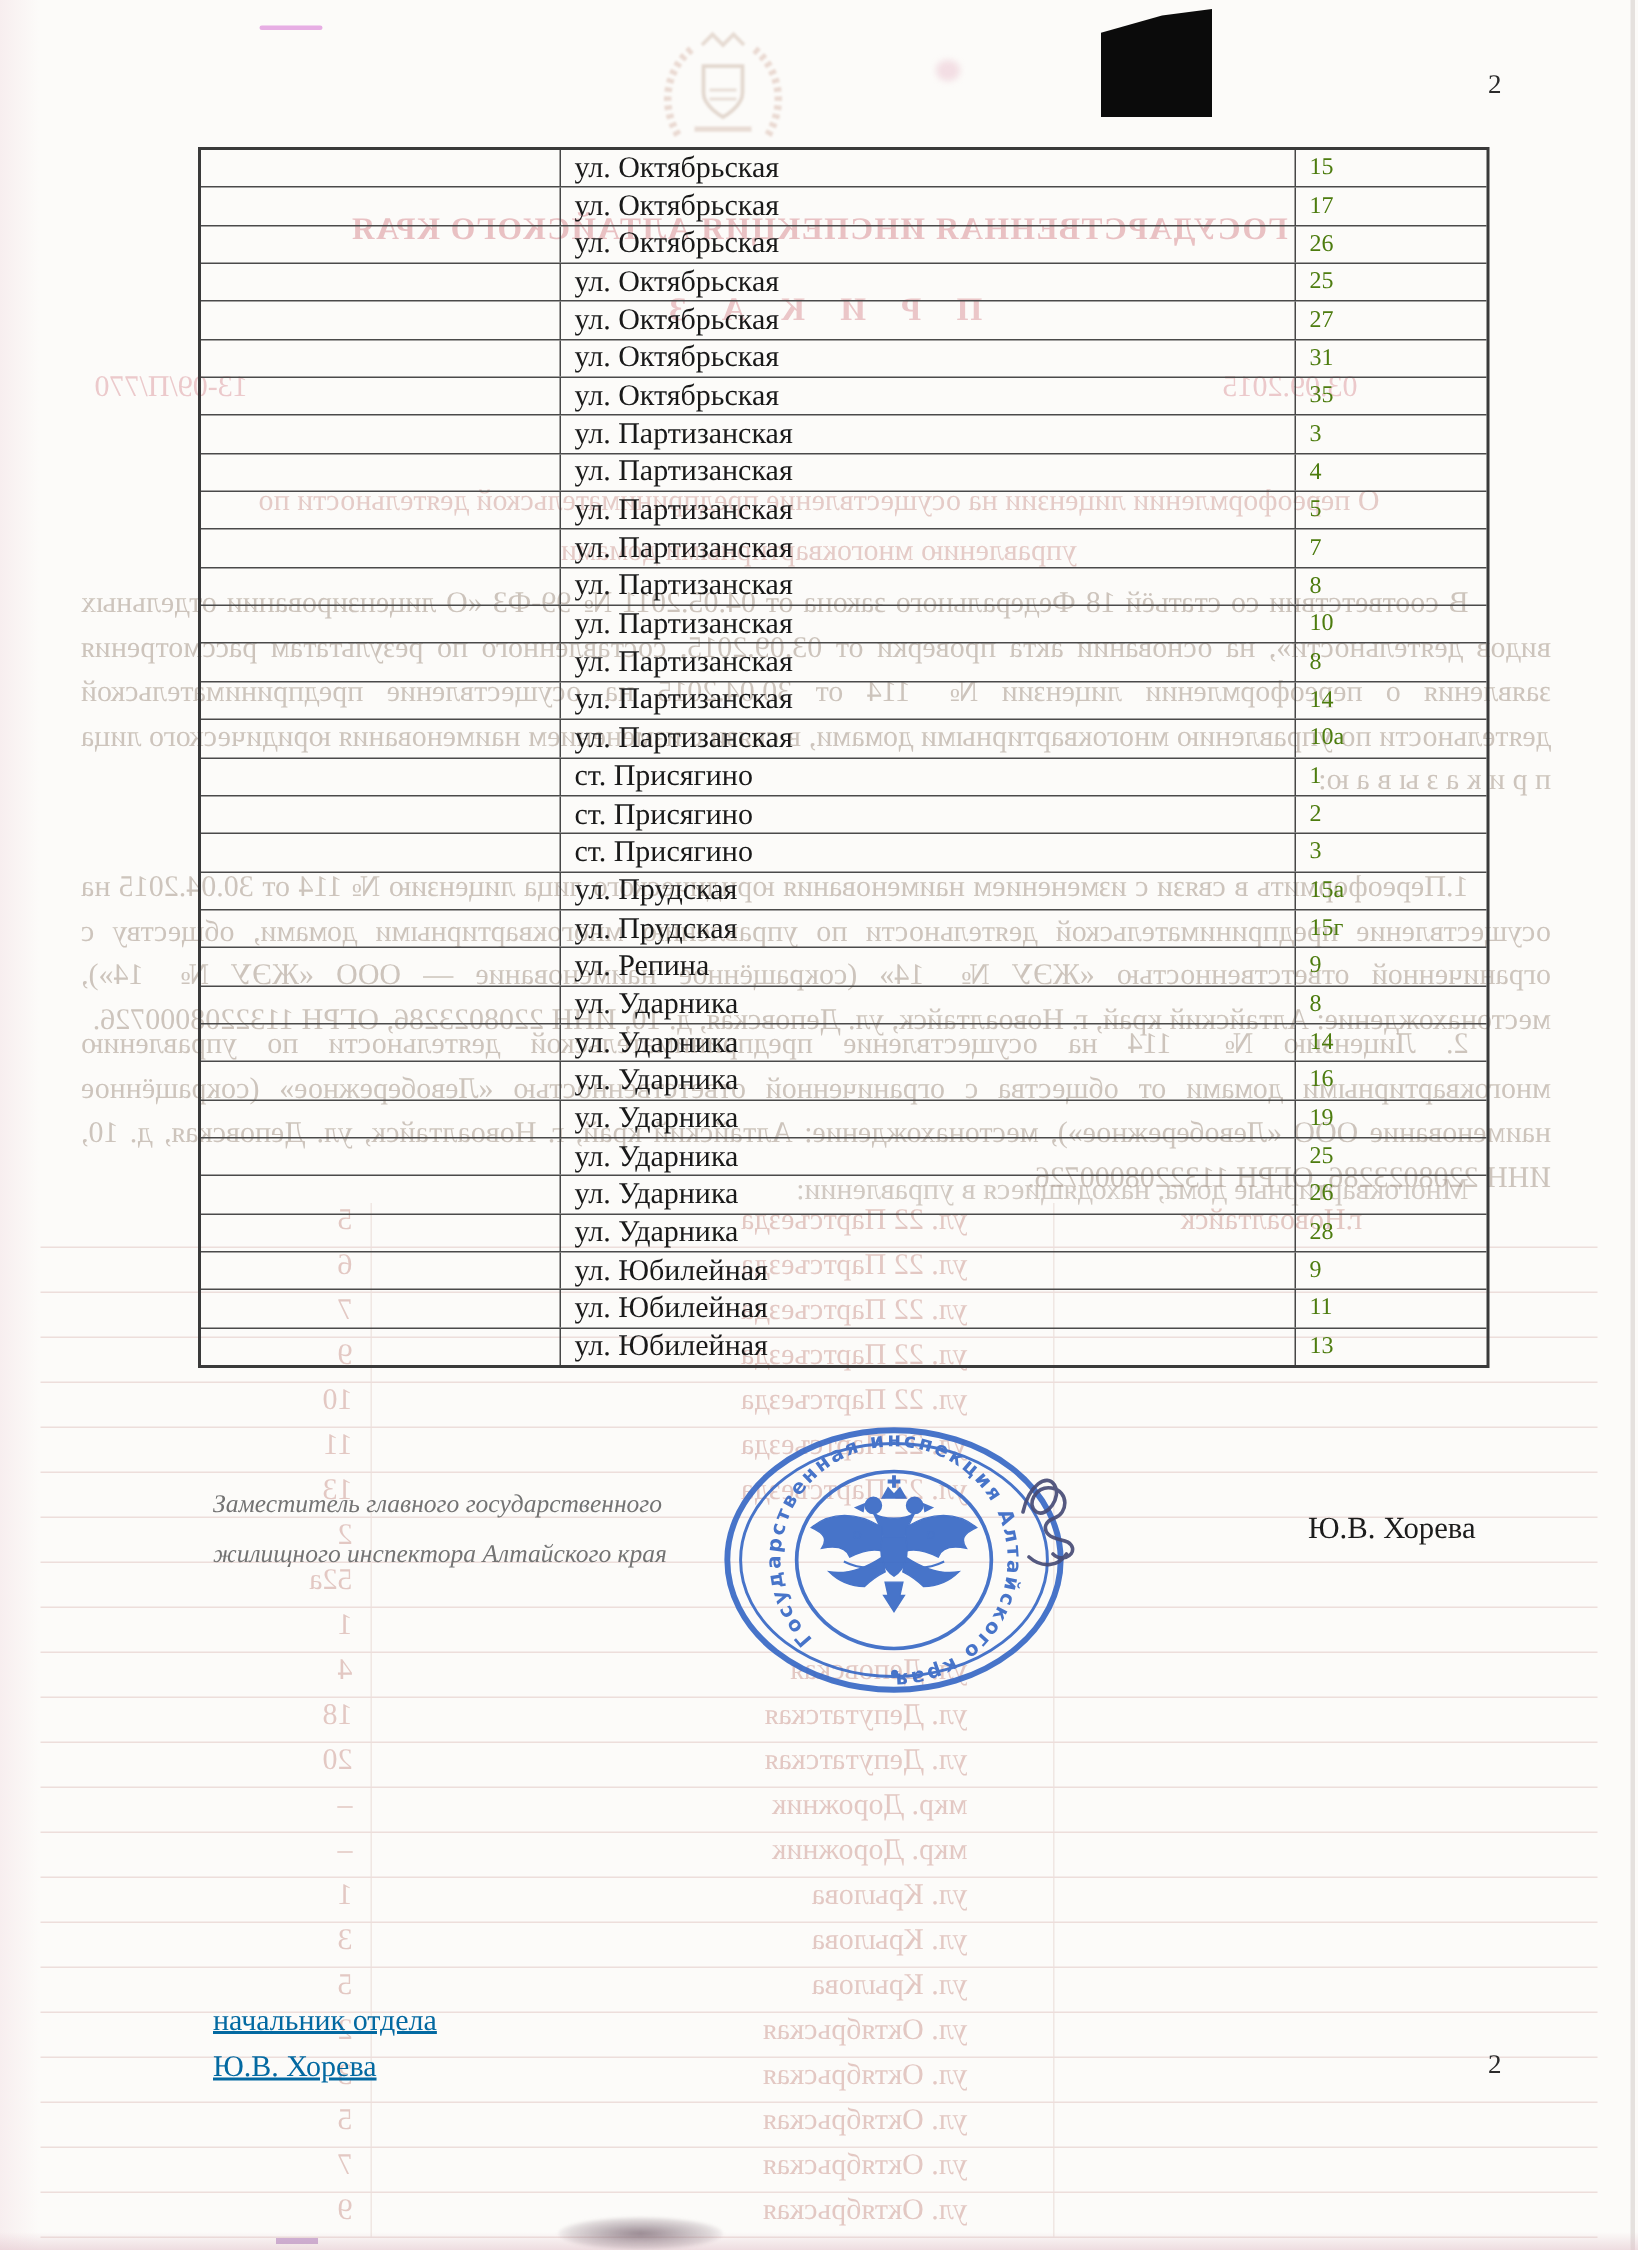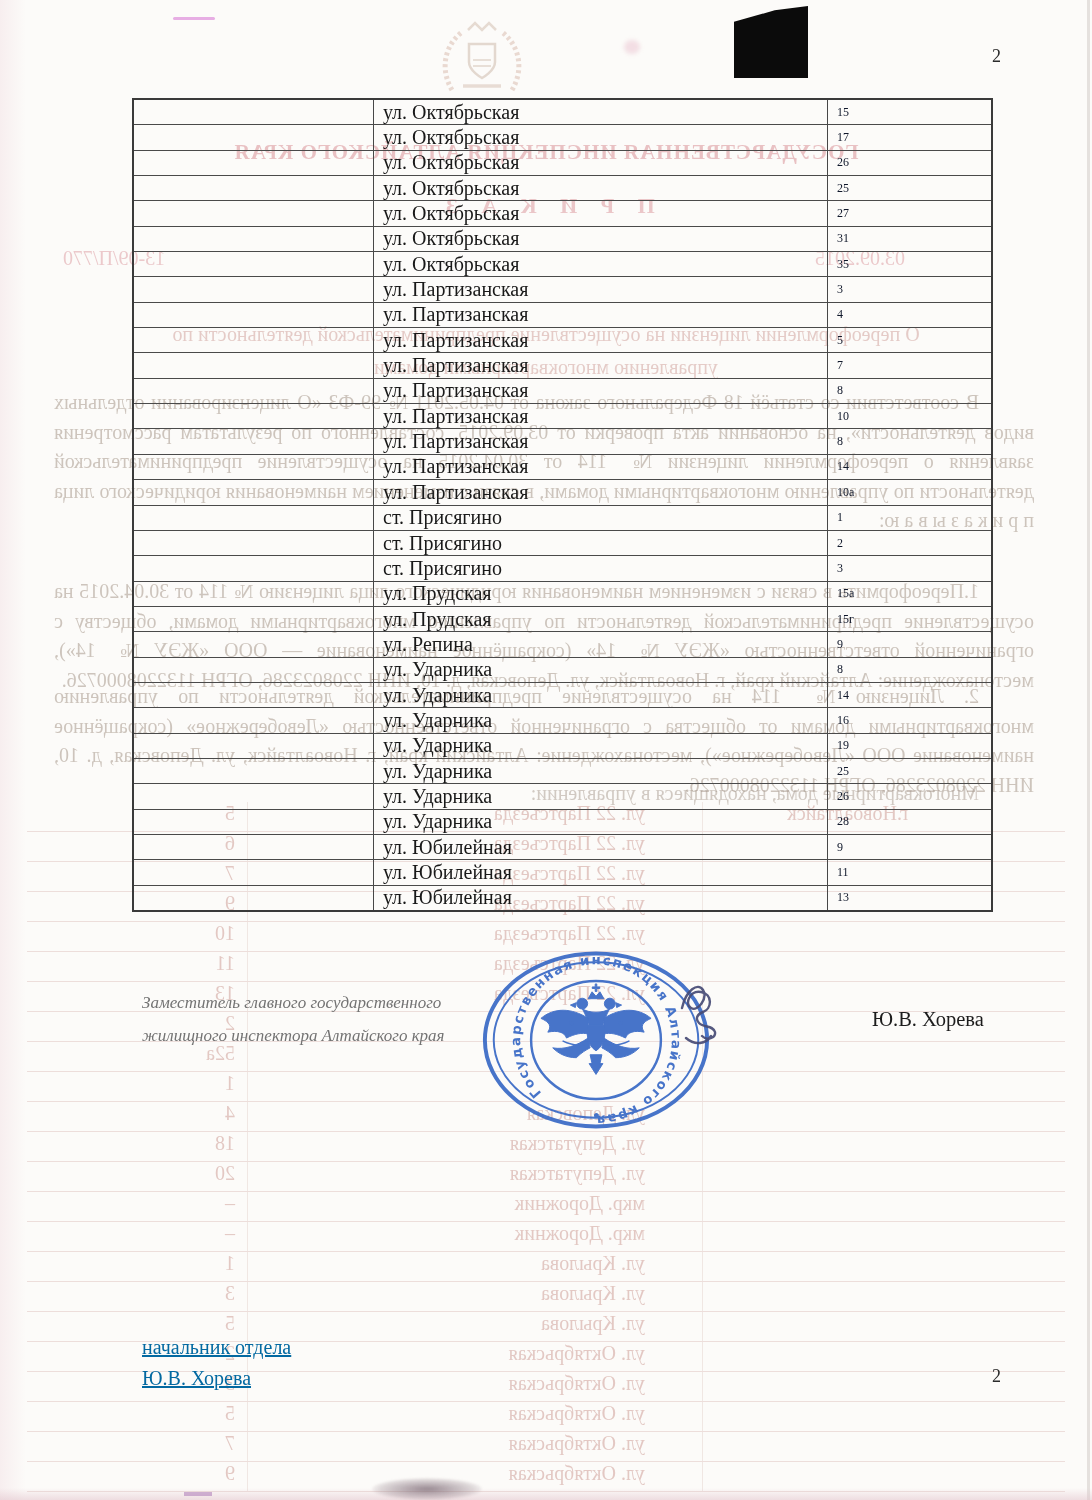--- a/index.html
+++ b/index.html
@@ -28,22 +28,22 @@
   .b-c3{flex:1;padding-left:12px;box-sizing:border-box;}
   
   .pagenum{position:absolute;font-size:18px;color:#2b2b2b;z-index:3;}
   .pagenum.top{left:992px;top:46px;} .pagenum.bottom{left:992px;top:1366px;}
   .addr-table{position:absolute;left:132px;top:98px;width:861px;height:814px;z-index:2;
               border:2px solid #3a3a3a;box-sizing:border-box;display:flex;flex-direction:column;}
   .t-row{flex:1;display:flex;border-bottom:1px solid #4a4a4a;}
   .t-row:last-child{border-bottom:none;}
   .t-c1{width:240px;border-right:1.5px solid #474747;box-sizing:border-box;}
   .t-c2{flex:1;display:flex;align-items:center;padding-left:9px;font-size:20px;color:#191919;}
-  .t-c3{width:164px;border-left:1.5px solid #474747;box-sizing:border-box;display:flex;
-        align-items:center;padding-left:9px;font-size:12px;color:#0f172a;}
+  .t-c3{width:128px;border-left:1.5px solid #474747;box-sizing:border-box;display:flex;
+        align-items:center;padding-left:9px;font-size:16px;color:#4d7c0f;}
   .sig-title{position:absolute;left:142px;top:986px;font-size:17px;line-height:33px;
              color:#737373;z-index:3;font-style:italic;}
   .sig-name{position:absolute;left:872px;top:1008px;font-size:20.5px;color:#1c1c1c;z-index:3;}
   .footer-block{position:absolute;left:142px;top:1332px;font-size:20px;line-height:31px;
                 color:#0369a1;z-index:3;text-decoration:underline;}
   
   .stamp{position:absolute;left:478px;top:945px;z-index:6;opacity:0.93;}
   .sig-ink{position:absolute;left:668px;top:978px;z-index:7;}
   
   .black-mark{position:absolute;left:734px;top:6px;width:74px;height:72px;background:#0b0b0b;

